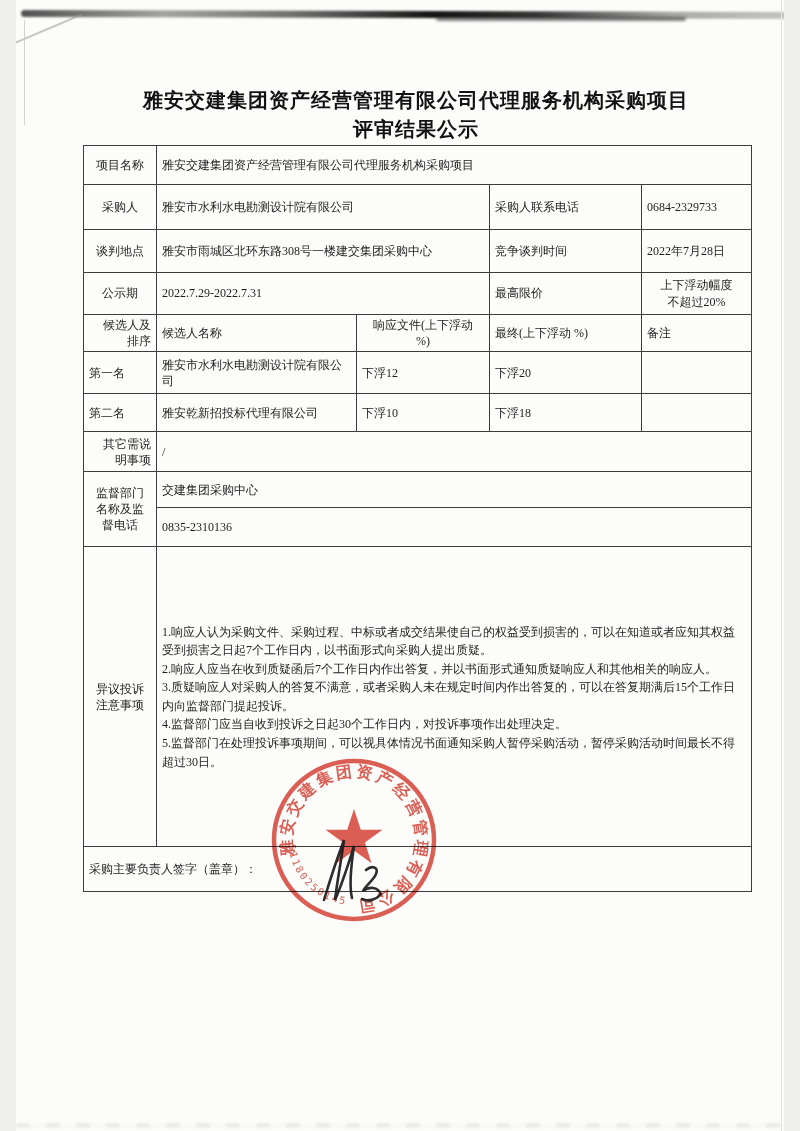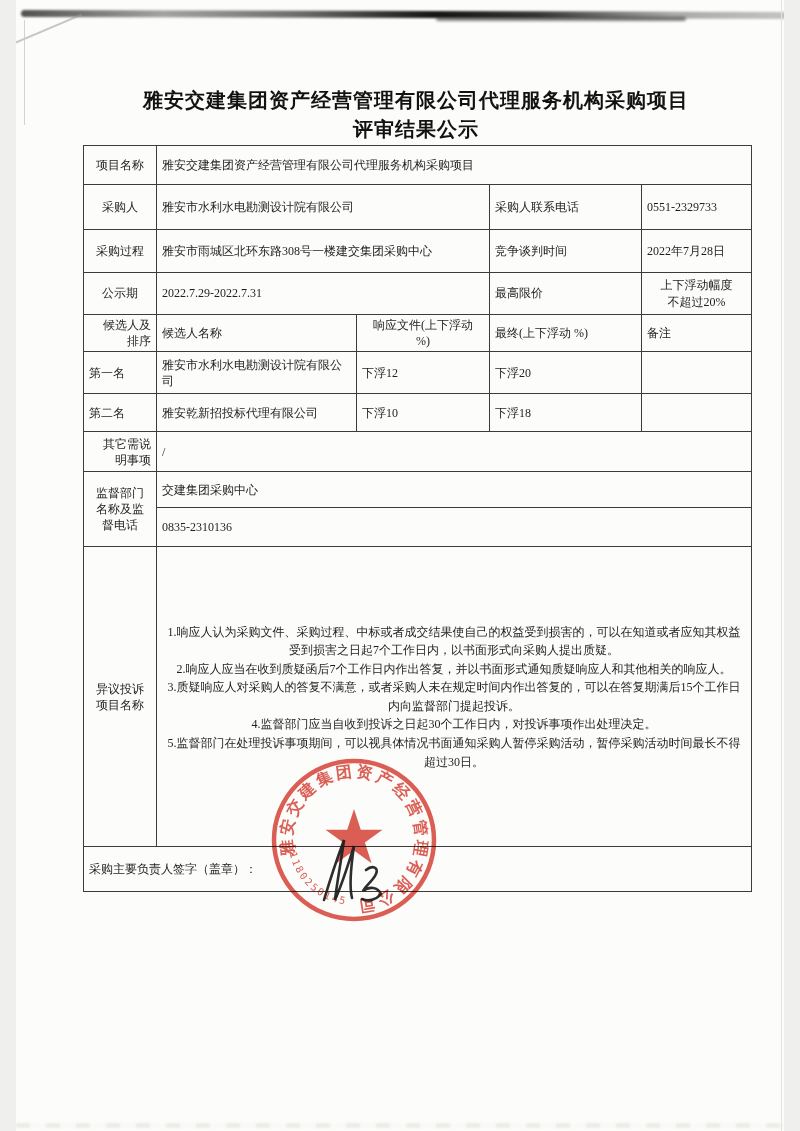--- a/index.html
+++ b/index.html
@@ -49,21 +49,21 @@
     font-size:12px;line-height:1.35;
   }
   table.doc td{
     border:1.5px solid #3c3c3c;vertical-align:middle;
     padding:2px 5px;overflow:hidden;
   }
   td.lbl{text-align:center;white-space:pre-line;padding:2px 3px;}
   td.left{text-align:left;padding-left:7px;}
   td.ctr{}
   td.obj{padding:4px 10px;}
-  .obj-item{margin:0;line-height:1.55;text-align:center;}
+  .obj-item{margin:0;line-height:1.55;}
   td.sig{padding-left:8px;}
   
   .seal{position:absolute;left:250px;top:754px;width:178px;height:178px;pointer-events:none;}
   .seal svg{mix-blend-mode:multiply;opacity:.88;}
   .signature{position:absolute;left:298px;top:834px;width:90px;height:78px;pointer-events:none;}
 </style>
 </head>
 <body>
 
 <div class="page">
@@ -92,25 +92,25 @@
     <tbody>
         <tr style="height:39px">
       <td class="lbl">项目名称</td>
       <td class="left" colspan="4">雅安交建集团资产经营管理有限公司代理服务机构采购项目</td>
     </tr>
 
     <tr style="height:45px">
       <td class="lbl">采购人</td>
       <td class="left" colspan="2">雅安市水利水电勘测设计院有限公司</td>
       <td class="ctr">采购人联系电话</td>
-      <td class="ctr">0551-2329733</td>
+      <td class="ctr">0684-2329733</td>
     </tr>
 
     <tr style="height:43px">
-      <td class="lbl">采购过程</td>
+      <td class="lbl">谈判地点</td>
       <td class="left" colspan="2">雅安市雨城区北环东路308号一楼建交集团采购中心</td>
       <td class="ctr">竞争谈判时间</td>
       <td class="ctr">2022年7月28日</td>
     </tr>
 
     <tr style="height:42px">
       <td class="lbl">公示期</td>
       <td class="left" colspan="2">2022.7.29-2022.7.31</td>
       <td class="ctr">最高限价</td>
       <td class="lbl">上下浮动幅度
@@ -154,21 +154,21 @@
 名称及监
 督电话</td>
       <td class="ctr" colspan="4">交建集团采购中心</td>
     </tr>
     <tr style="height:39px">
       <td class="ctr" colspan="4">0835-2310136</td>
     </tr>
 
     <tr style="height:300px">
       <td class="lbl">异议投诉
-项目名称</td>
+注意事项</td>
       <td class="obj" colspan="4">
         <p class="obj-item">1.响应人认为采购文件、采购过程、中标或者成交结果使自己的权益受到损害的，可以在知道或者应知其权益受到损害之日起7个工作日内，以书面形式向采购人提出质疑。</p>
         <p class="obj-item">2.响应人应当在收到质疑函后7个工作日内作出答复，并以书面形式通知质疑响应人和其他相关的响应人。</p>
         <p class="obj-item">3.质疑响应人对采购人的答复不满意，或者采购人未在规定时间内作出答复的，可以在答复期满后15个工作日内向监督部门提起投诉。</p>
         <p class="obj-item">4.监督部门应当自收到投诉之日起30个工作日内，对投诉事项作出处理决定。</p>
         <p class="obj-item">5.监督部门在处理投诉事项期间，可以视具体情况书面通知采购人暂停采购活动，暂停采购活动时间最长不得超过30日。</p>
       </td>
     </tr>
 
     <tr style="height:45px">

